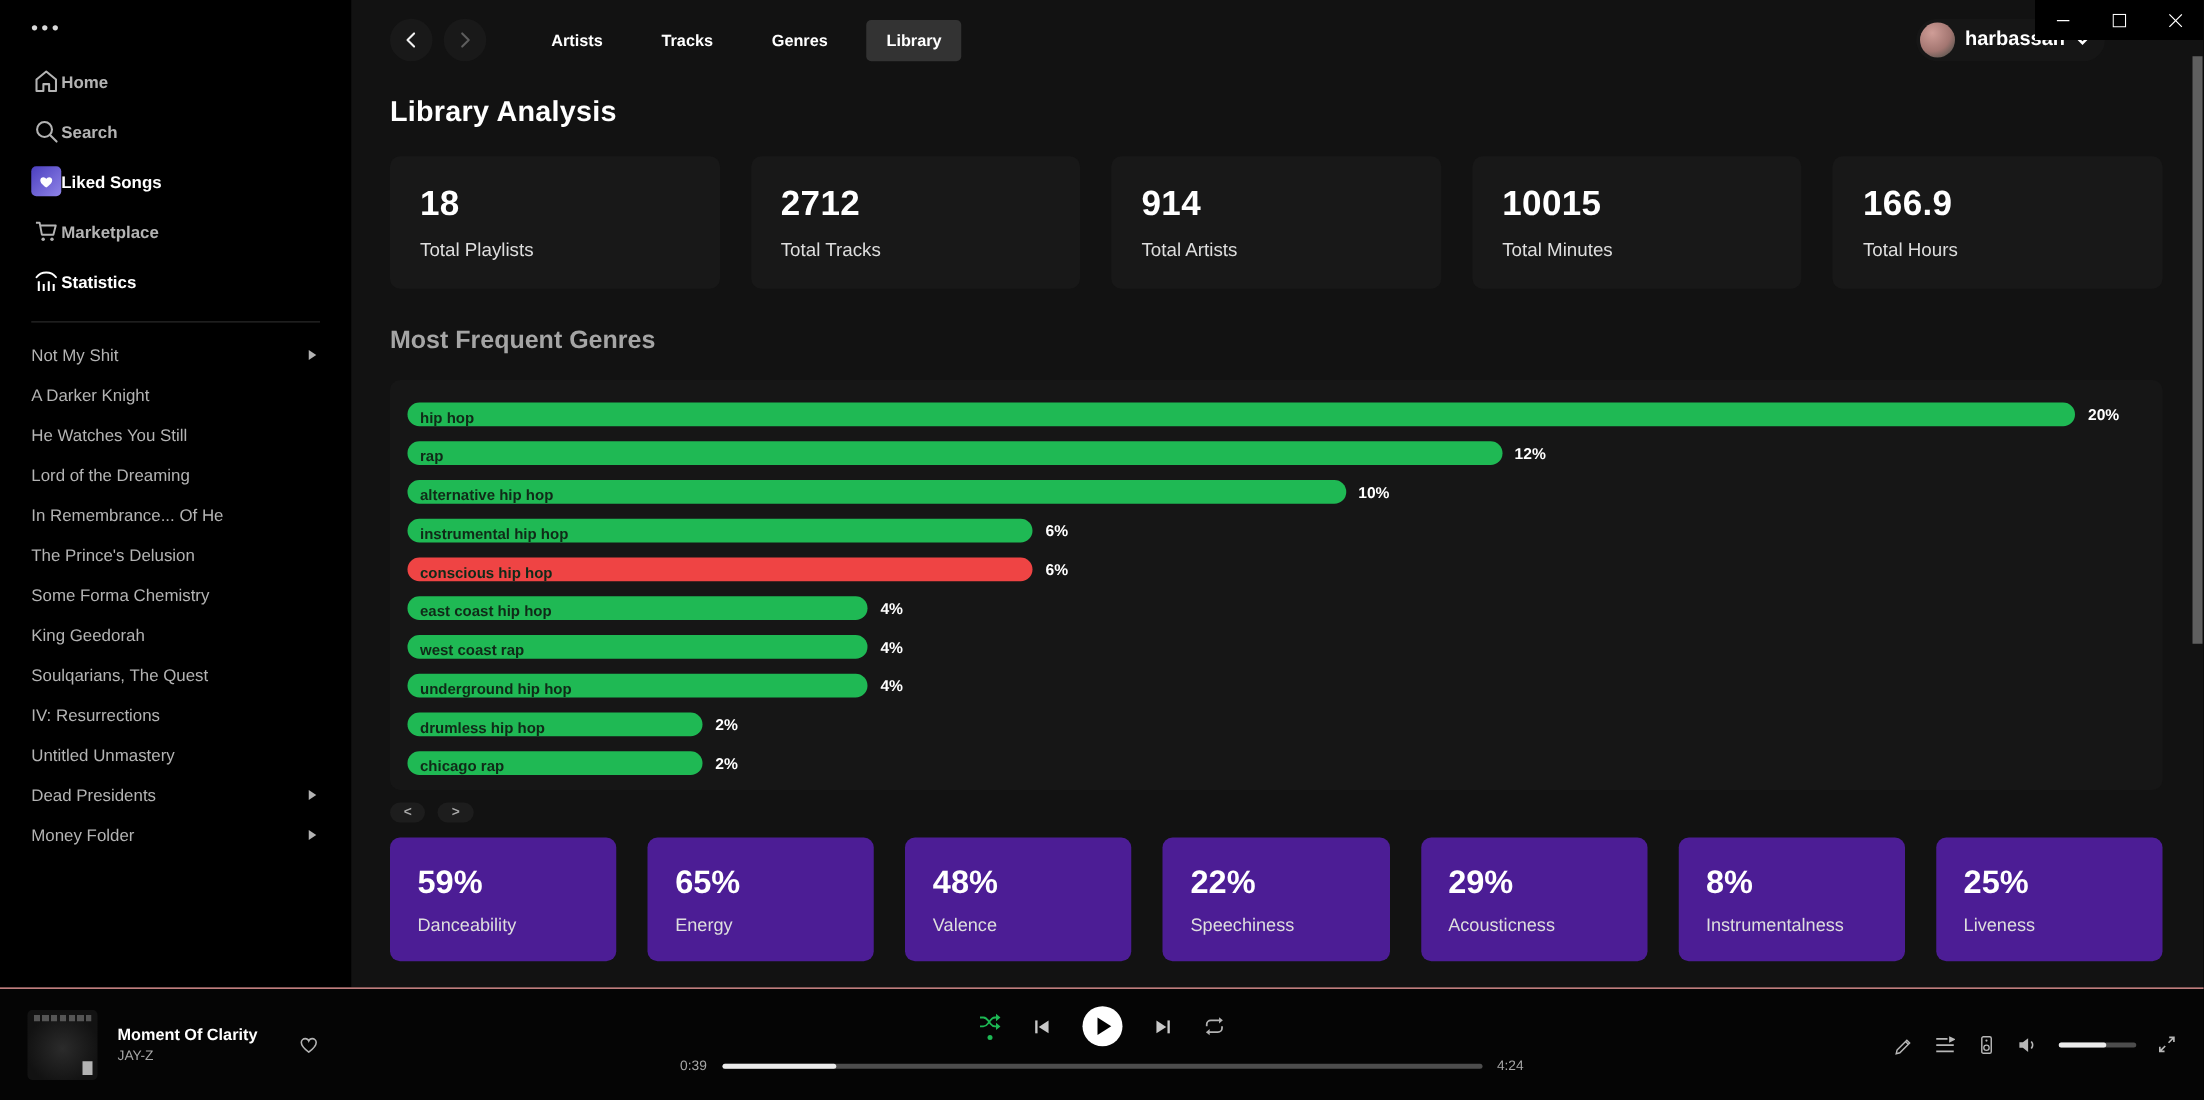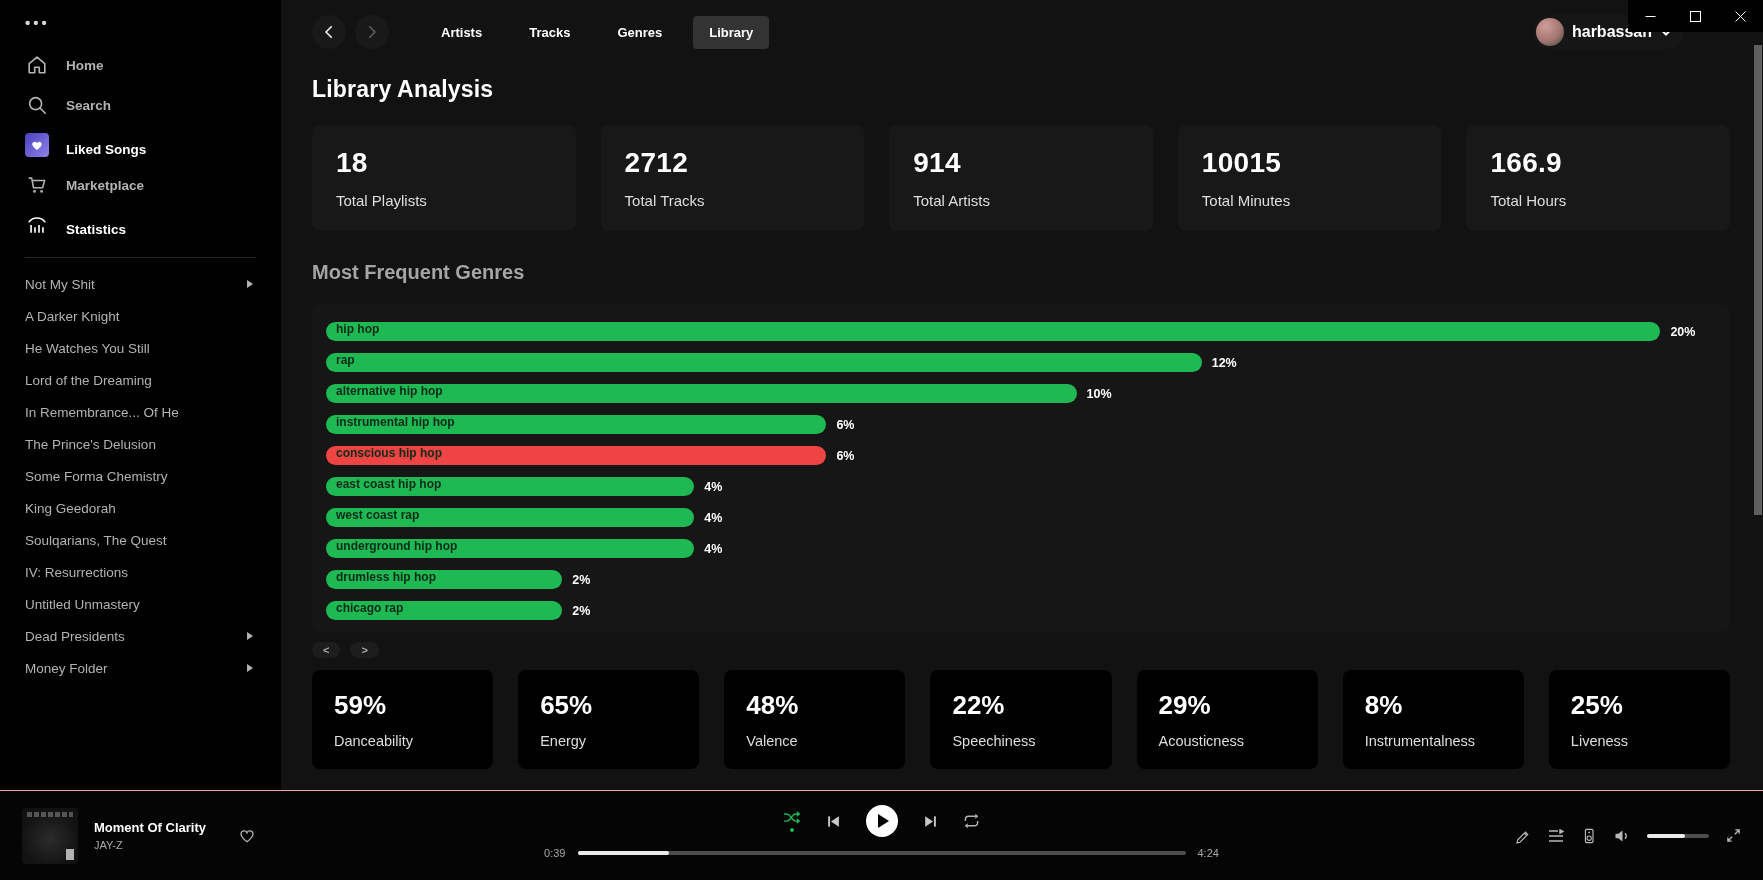--- a/index.html
+++ b/index.html
@@ -4,23 +4,23 @@
 <style>
   * { margin:0; padding:0; box-sizing:border-box; }
   html,body { width:1763px; height:880px; background:#000; overflow:hidden;
               font-family:"Liberation Sans", sans-serif; color:#fff; }
   .app { position:relative; width:1763px; height:880px; display:flex; flex-direction:column; }
   .app-body { display:flex; flex:1; min-height:0; }
 
   
   .sidebar { width:281px; flex-shrink:0; background:#000; padding-top:10px; overflow:hidden; }
   .ellipsis { color:#d8d8d8; font-size:15px; font-weight:700; letter-spacing:3px; padding:4px 0 14px 25px; }
-  .nav-item { display:flex; align-items:center; gap:17px; padding:8px 25px; height:40px;
+  .nav-item { display:flex; align-items:center; padding:8px 25px; height:40px;
               color:#b3b3b3; font-size:13.5px; font-weight:700; cursor:pointer; }
-  .nav-item.active { color:#fff;align-items:flex-end; }
+  .nav-item.active { color:#fff; }
   .nav-icon { width:24px; height:24px; display:flex; align-items:center; justify-content:center; flex-shrink:0; }
   .liked-badge { width:24px; height:24px; border-radius:4px; display:flex; align-items:center; justify-content:center;
                  background:linear-gradient(135deg,#4b3fbf,#8f84e8); }
   .sb-divider { height:1px; background:#282828; margin:12px 25px 10px; }
   .pl-item { display:flex; align-items:center; justify-content:space-between;
              padding:0 28px 0 25px; height:32px; color:#b3b3b3; font-size:13.5px; cursor:pointer; }
   .pl-arrow { width:0; height:0; border-left:6px solid #b3b3b3; border-top:4.5px solid transparent; border-bottom:4.5px solid transparent; }
 
   
   .main { flex:1; background:#121212; position:relative; overflow:hidden; }
@@ -47,31 +47,31 @@
   .stat-grid { display:grid; grid-template-columns:repeat(5,1fr); gap:25px; margin-top:22px; }
   .card { background:#181818; border-radius:8px; padding:22px 24px; }
   .card-value { font-size:28px; font-weight:800; letter-spacing:.3px; }
   .card-label { font-size:15px; color:#dedede; margin-top:13px; }
 
   .genres-heading { font-size:20px; font-weight:800; color:#a5a5a5; margin-top:30px; }
 
   .chart-panel { background:#161616; border-radius:8px; margin-top:20px; padding:18px 14px 12px; }
   .bar-row { display:flex; align-items:center; height:19px; margin-bottom:12px; }
   .bar-row:last-child { margin-bottom:0; }
-  .bar { height:19px; border-radius:10px; background:#1fb954; display:flex; align-items:flex-start;
+  .bar { height:19px; border-radius:10px; background:#1fb954; display:flex; align-items:flex-end;
          padding-left:10px; cursor:pointer; }
   .bar-label { font-size:12px; font-weight:700; color:#102a18; white-space:nowrap; }
   .bar-pct { margin-left:10px; font-size:12.5px; font-weight:700; color:#fff; }
 
   .pagination { display:flex; gap:10px; margin-top:10px; }
   .page-btn { background:#1d1d1d; color:#a9a9a9; border-radius:10px; padding:2px 11px;
               font-size:11px; font-weight:700; cursor:pointer; }
 
   .feature-grid { display:grid; grid-template-columns:repeat(7,1fr); gap:25px; margin-top:12px; }
-  .feature-card { background:#000000; border-radius:8px; padding:20px 22px; }
+  .feature-card { background:#4c1d95; border-radius:8px; padding:20px 22px; }
   .feature-value { font-size:26px; font-weight:800; }
   .feature-label { font-size:14.5px; color:#dedede; margin-top:12px; }
 
   
   .player { height:90px; background:#050505; border-top:1px solid #fca5a5; display:flex;
             align-items:center; position:relative; padding:0 22px; flex-shrink:0; }
   .player-left { display:flex; align-items:center; }
   .album-art { width:56px; height:56px; border-radius:4px; position:relative; overflow:hidden; cursor:pointer;
                background:radial-gradient(circle at 50% 55%, #2b2b2b, #121212 70%); flex-shrink:0; }
   .art-caption { position:absolute; top:4px; left:5px; right:5px; height:5px; opacity:.55;

